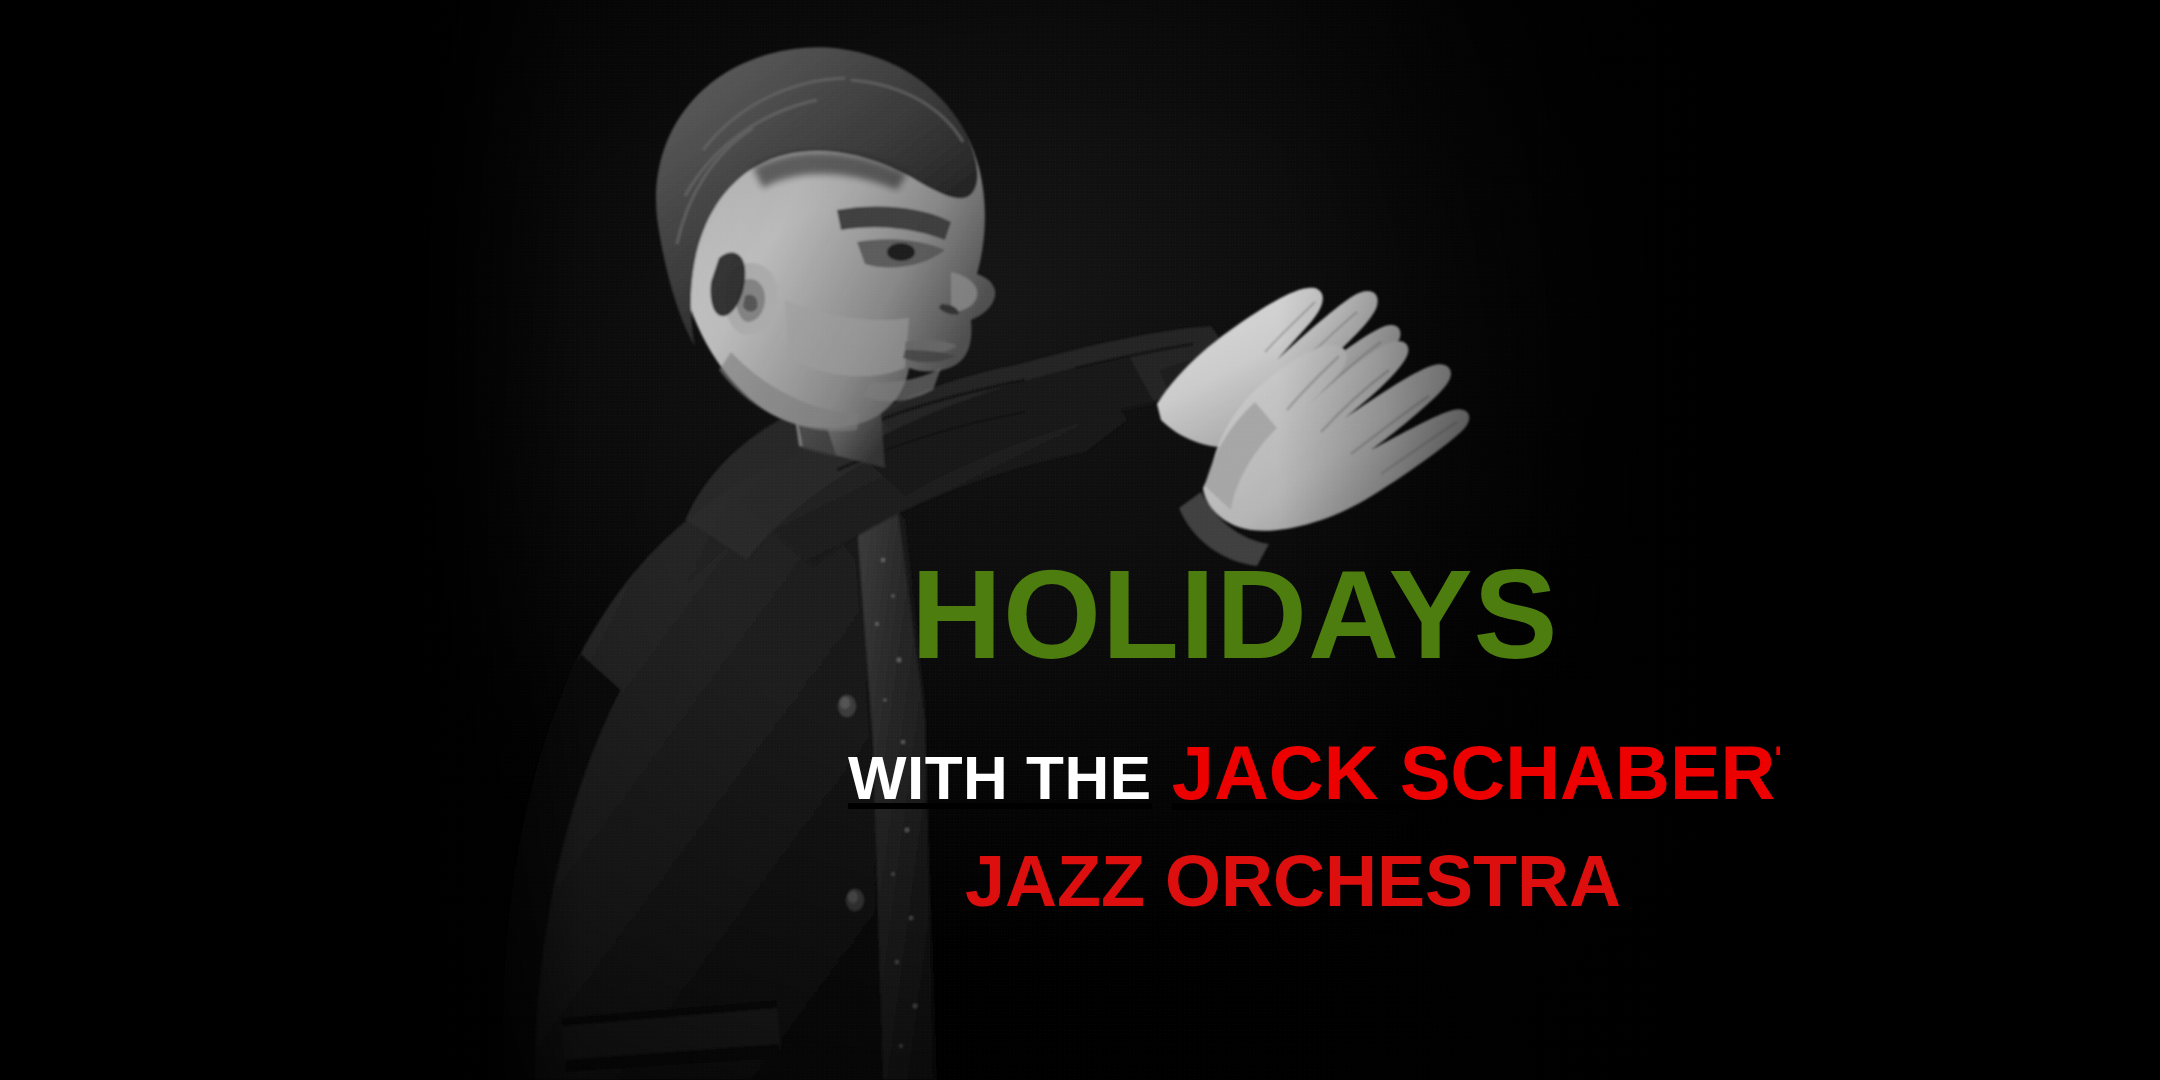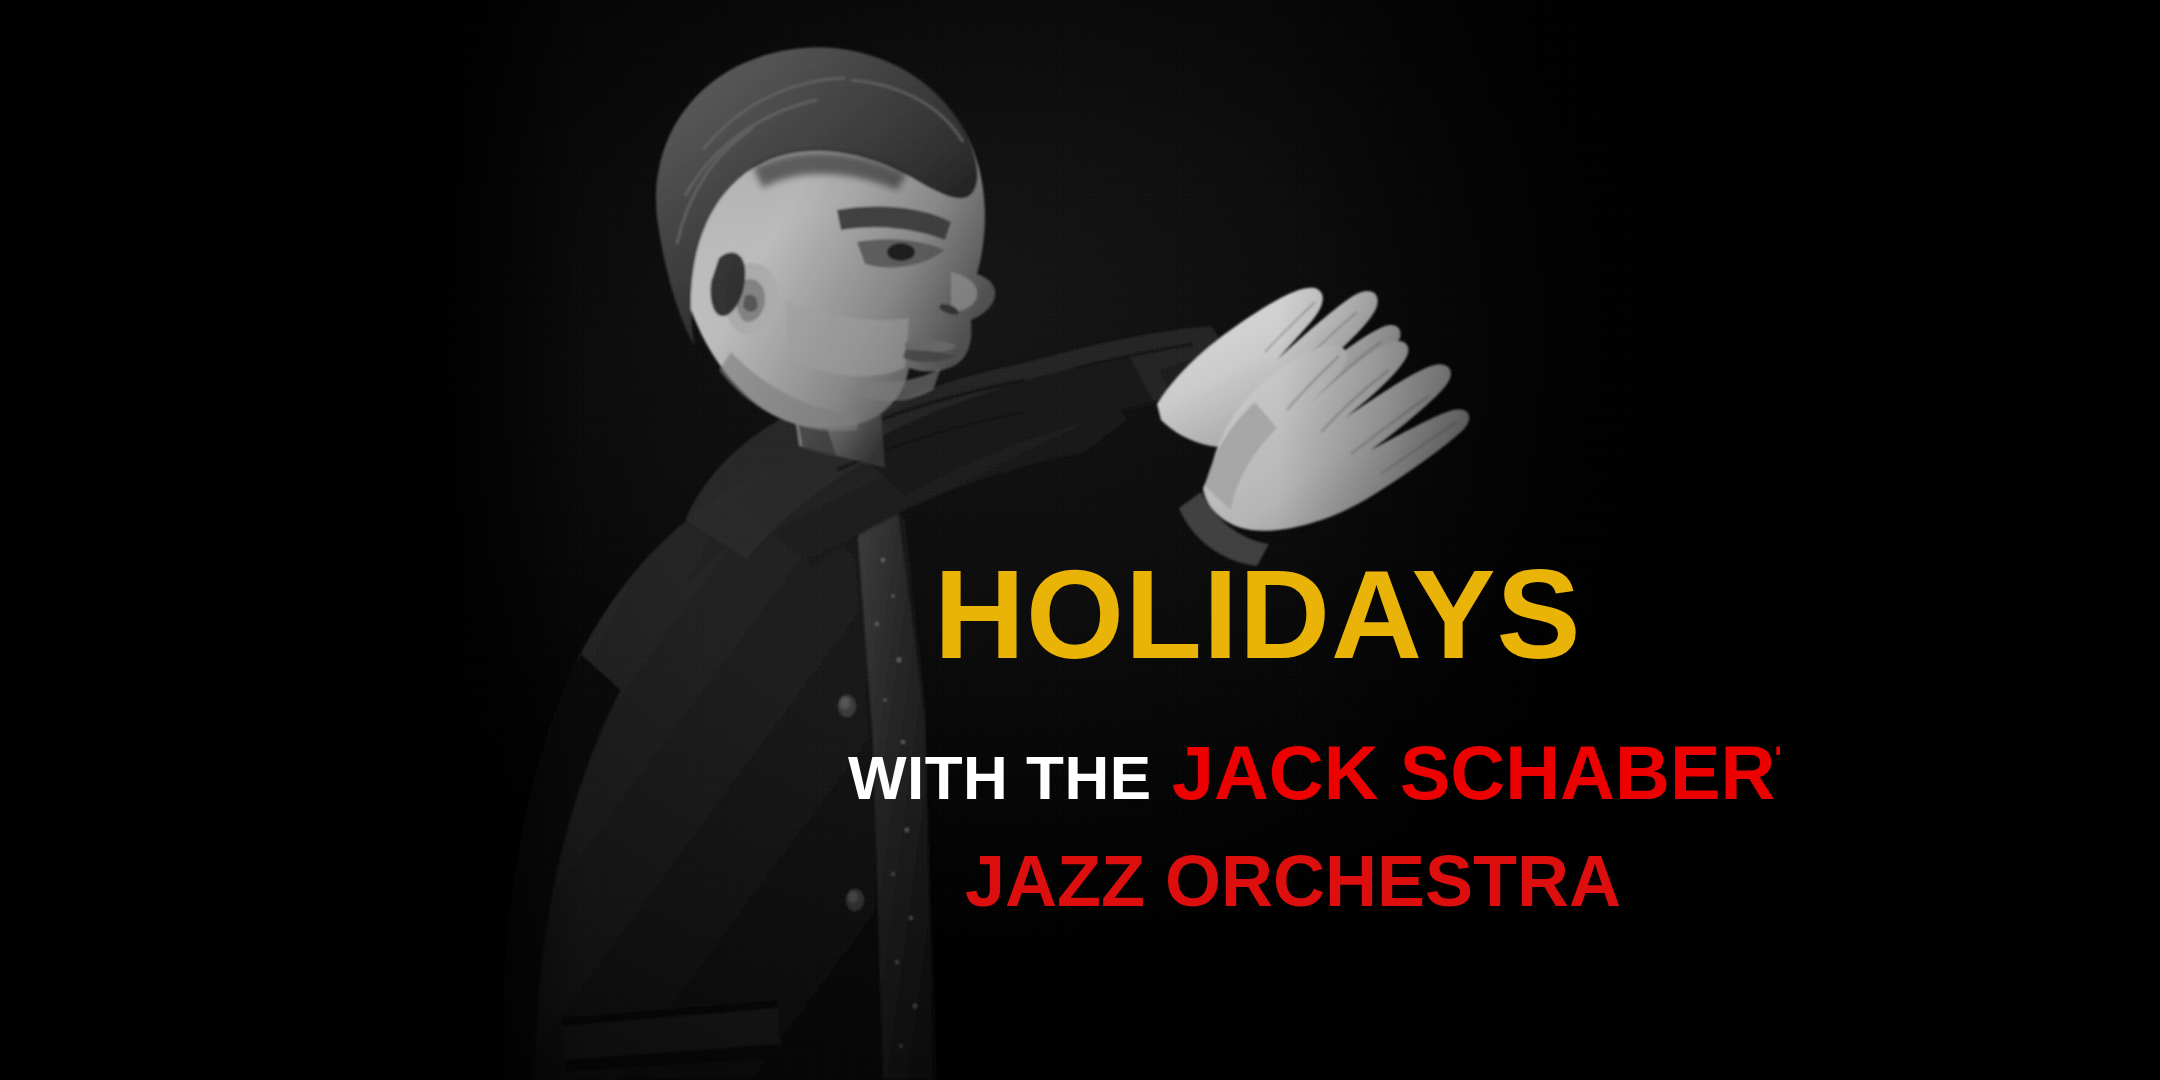--- a/index.html
+++ b/index.html
@@ -132,37 +132,38 @@
     position: absolute;
     white-space: nowrap;
     font-family: "Liberation Sans Narrow", "Liberation Sans", sans-serif;
     font-weight: 700;
     letter-spacing: -0.5px;
     line-height: 1;
     pointer-events: auto;
   }
 
   #line-holidays {
-    left: 549px;
+    left: 526px;
     top: 552px;
     font-size: 126px;
     letter-spacing: 1px;
-    color: #eab308;
+    color: #4d7c0f;
     transform: scaleX(1.0);
     transform-origin: left center;
   }
 
   #line-with-the-wrap {
     left: 463px;
     top: 735px;
     font-size: 62px;
     letter-spacing: 0.5px;
     display: flex;
     align-items: baseline;
     gap: 20px;
+    text-decoration: underline;
   }
   #txt-with-the { color: #ffffff; }
   #txt-jack-schabert {
     color: #ed0000;
     font-size: 76px;
     letter-spacing: 0px;
   }
 
   #line-jazz-orchestra {
     left: 580px;

